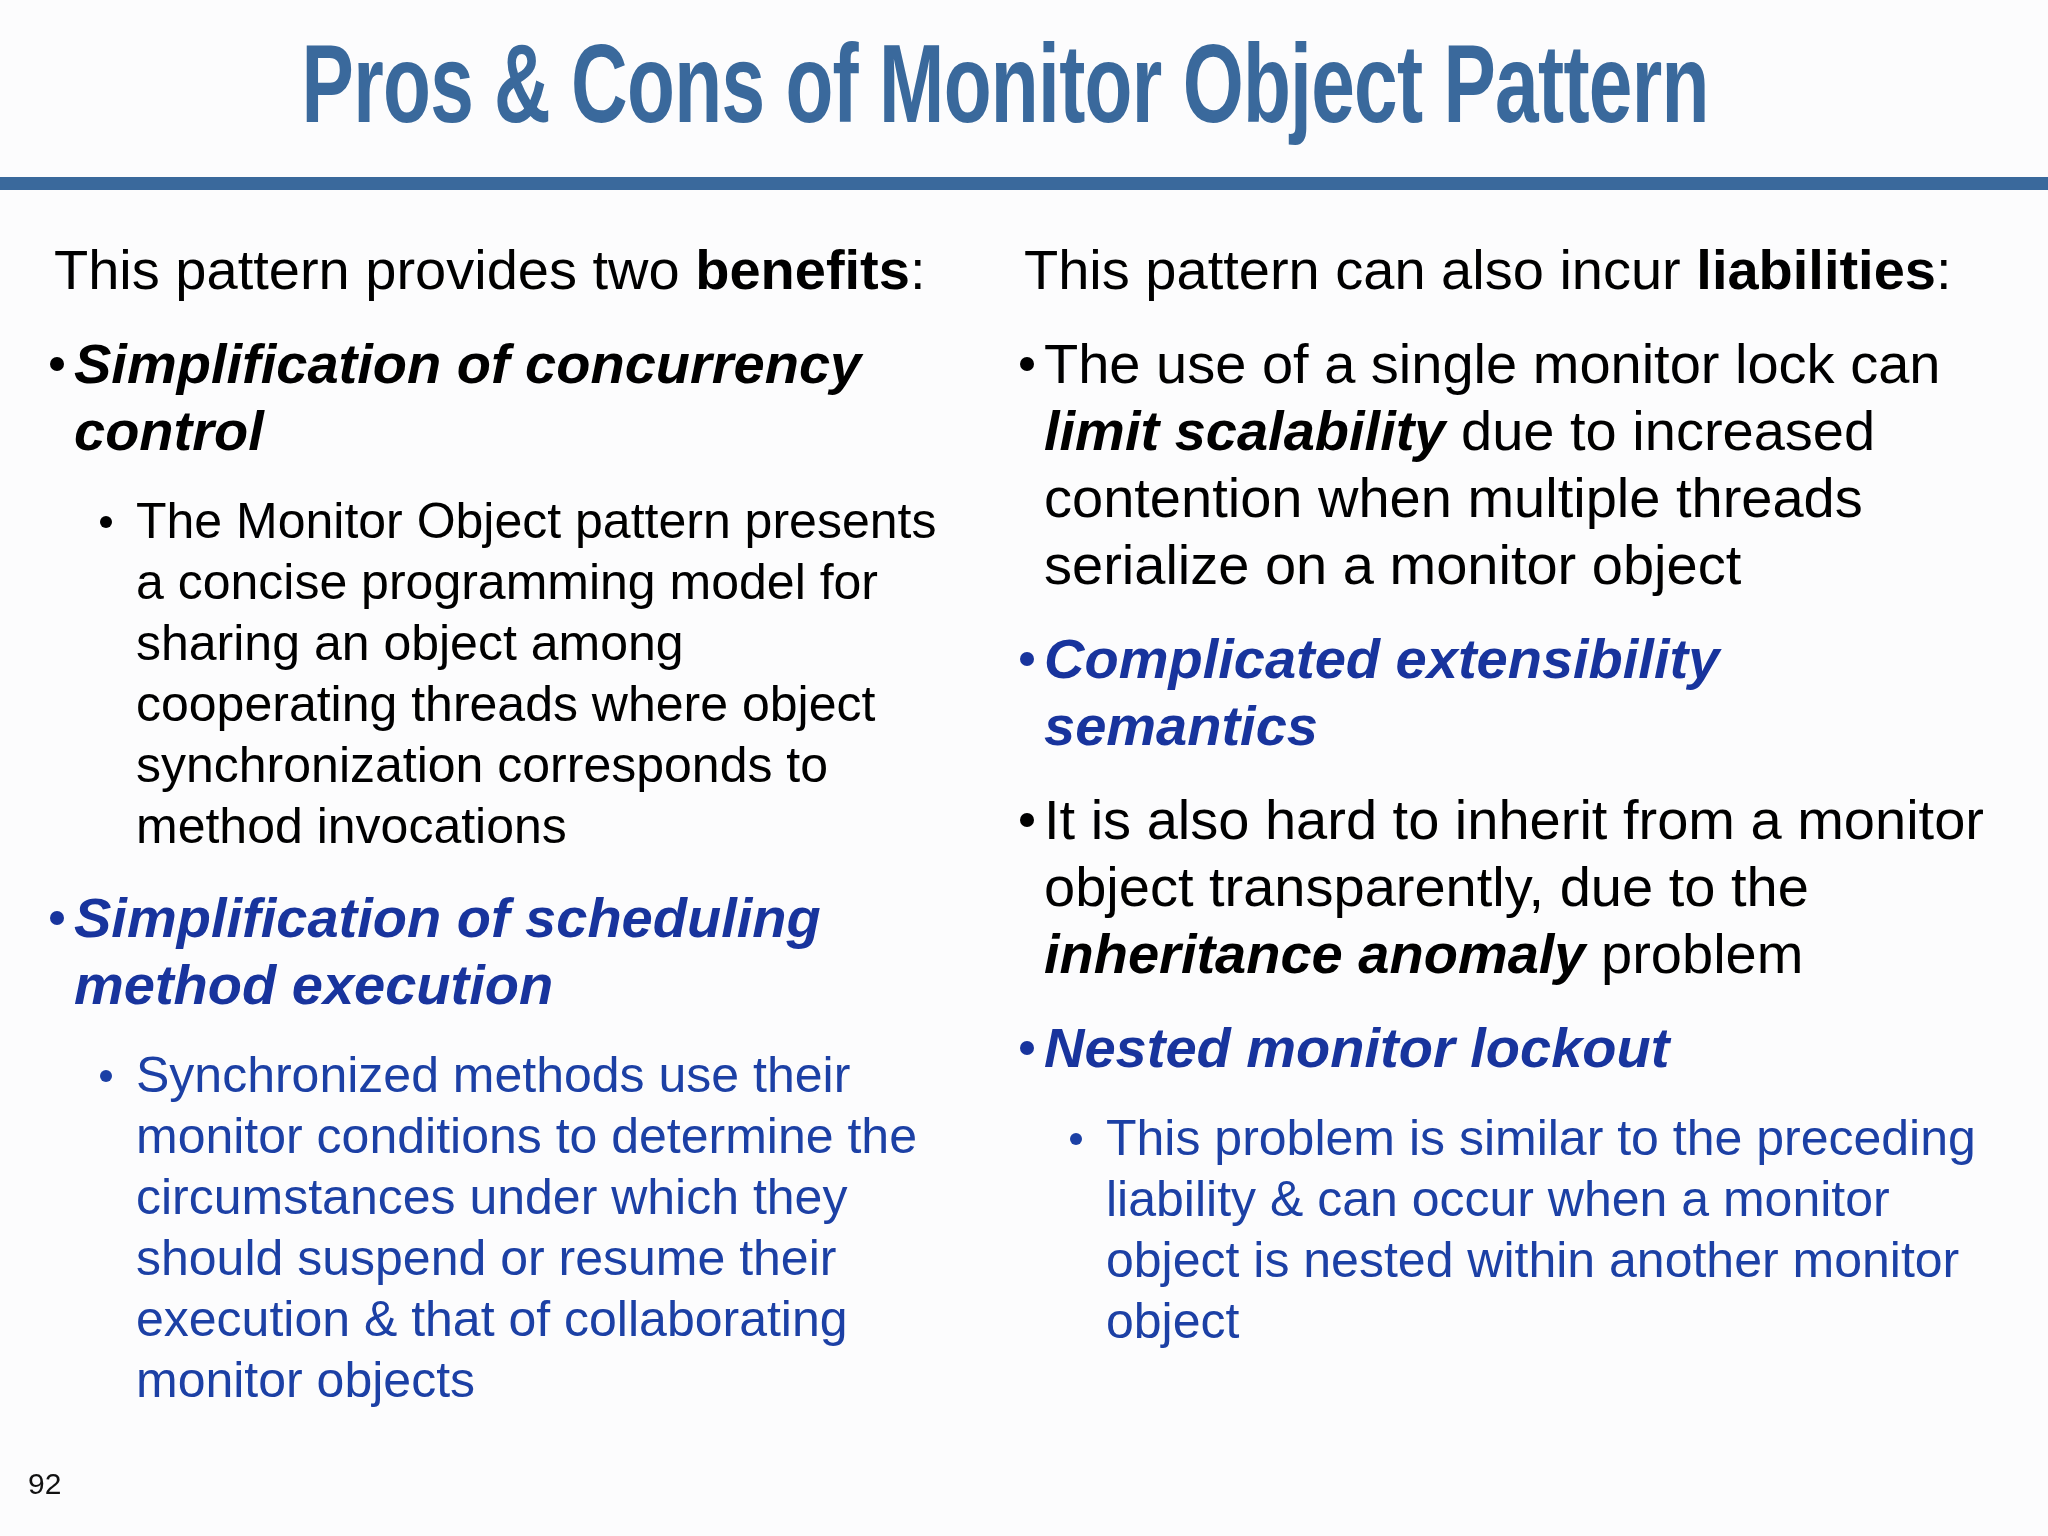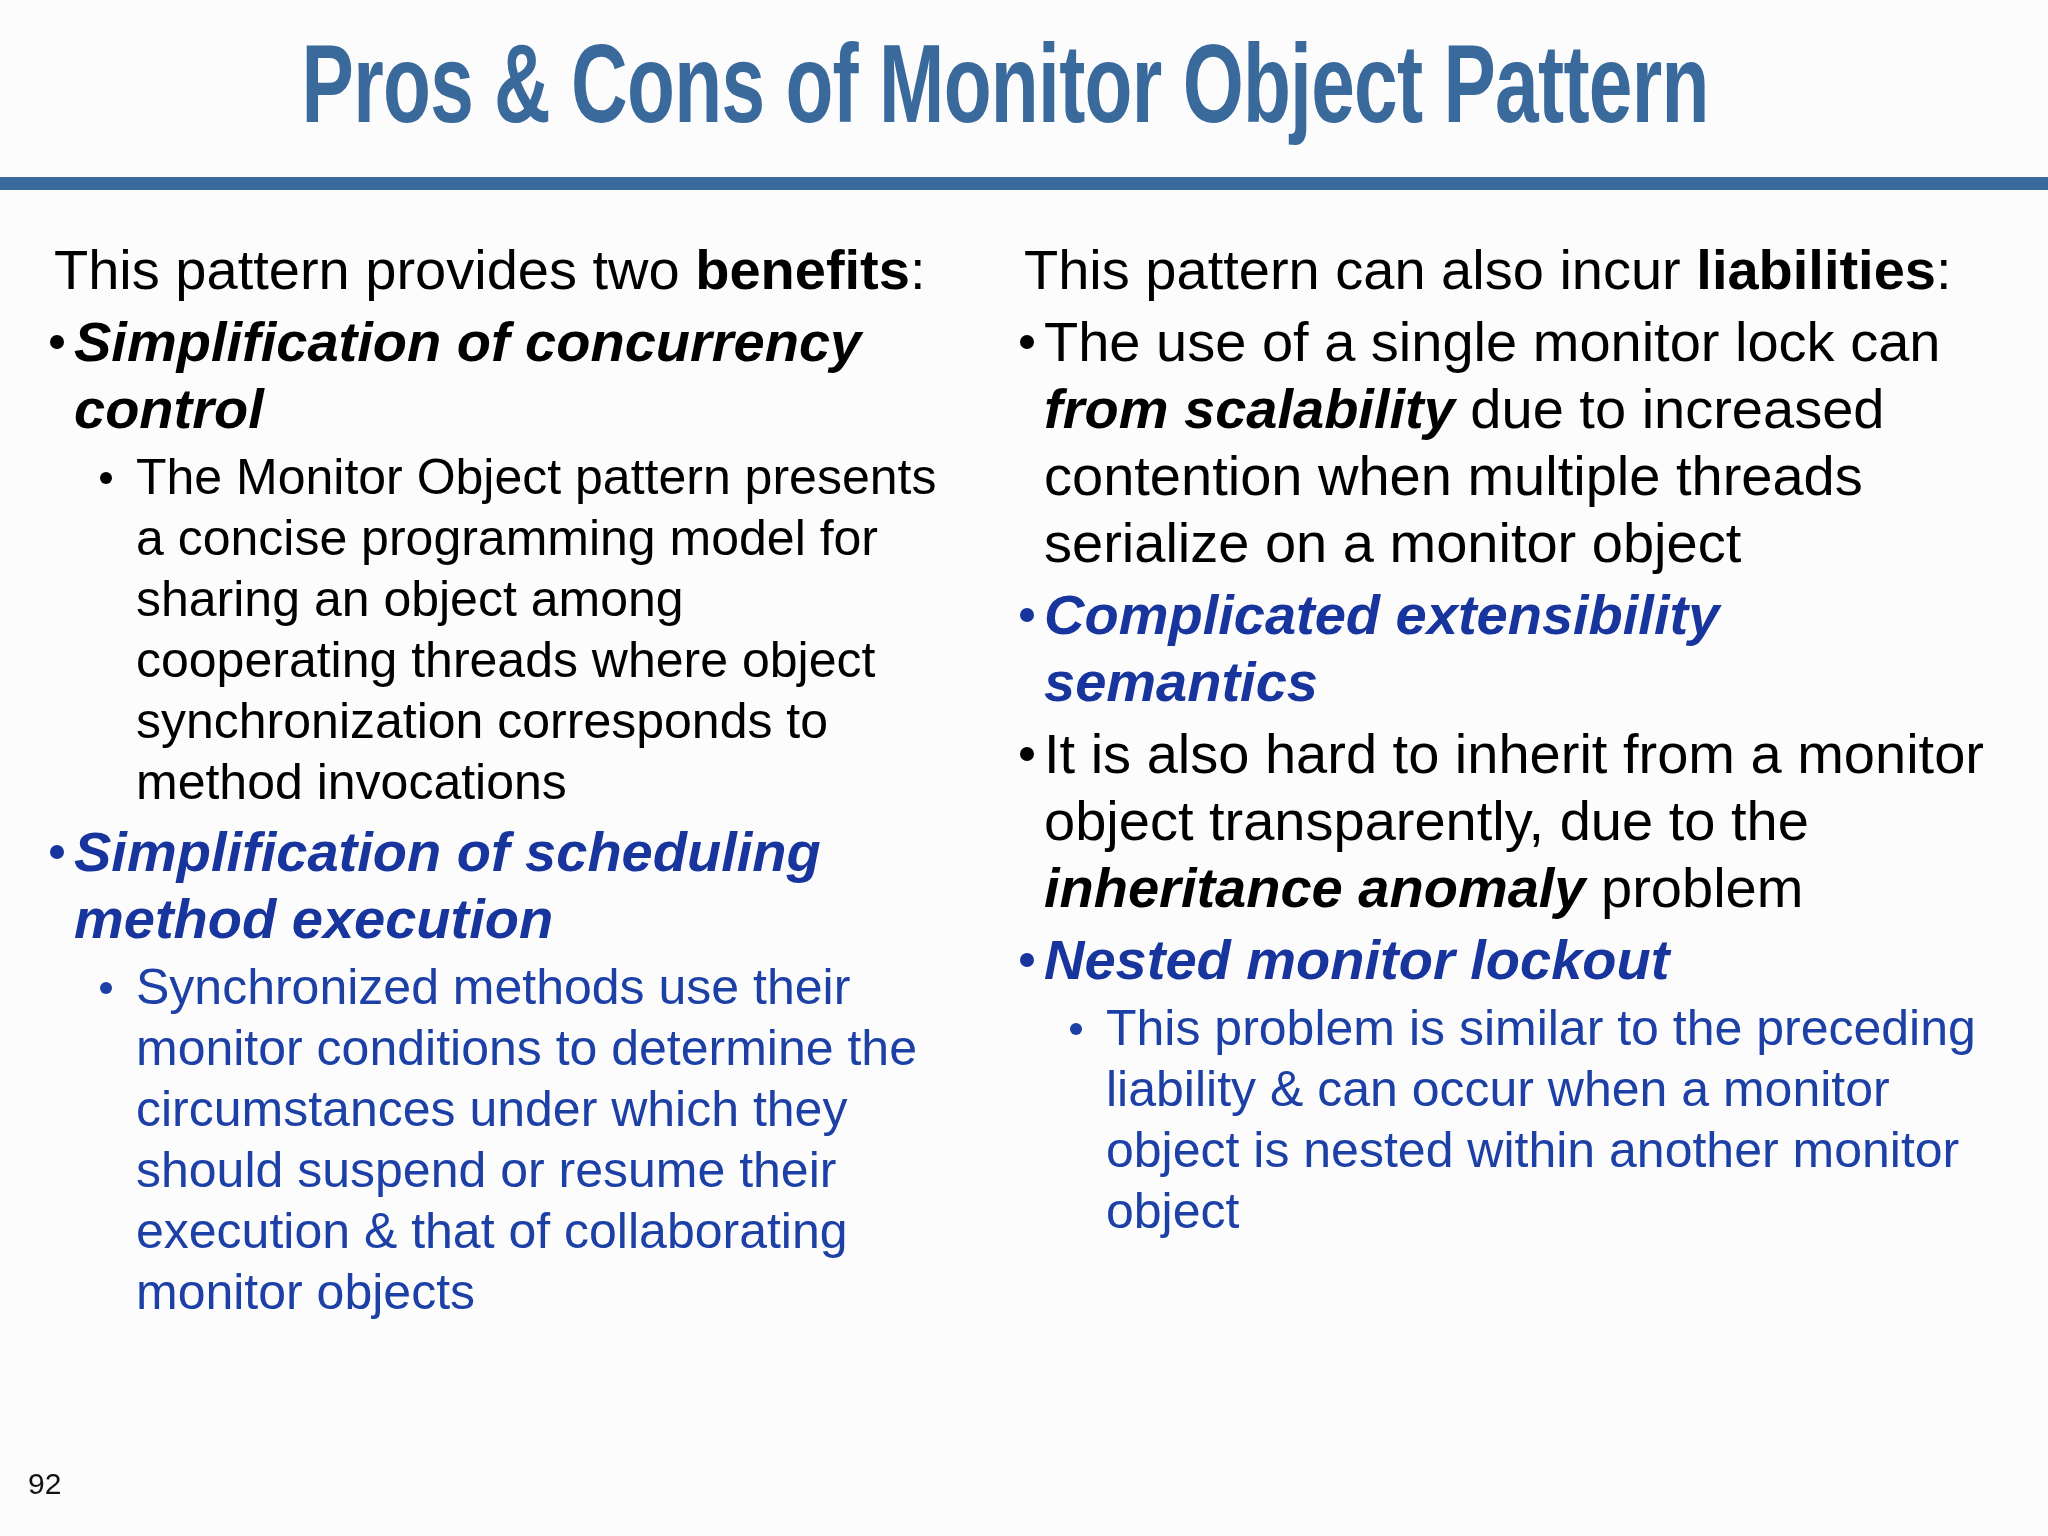--- a/index.html
+++ b/index.html
@@ -39,21 +39,21 @@
   }
   .main {
     position: absolute;
     top: 236px;
     left: 48px;
     display: flex;
   }
   .col-left  { width: 960px; margin-right: 10px; }
   .col-right { width: 1020px; }
 
-  .item { position: relative; margin-top: 5px; }
+  .item { position: relative; margin-top: 27px; }
   .item:first-child { margin-top: 0; }
 
   .lvl0 { padding-left: 6px;  font-size: 56px; line-height: 67px; }
   .lvl1 { padding-left: 26px; font-size: 56px; line-height: 67px; }
   .lvl2 { margin-left: 50px; padding-left: 38px; font-size: 50px; line-height: 61px; }
 
   .txt { white-space: pre-wrap; }
 
   .dot {
     position: absolute;
@@ -106,21 +106,21 @@
         <div class="item lvl2 c-navy2"><span class="dot"></span><span class="txt"><span>Synchronized methods use their
 monitor conditions to determine the
 circumstances under which they
 should suspend or resume their
 execution &amp; that of collaborating
 monitor objects</span></span></div>
       </div>
     <div class="col-right">
         <div class="item lvl0 c-black"><span class="txt"><span>This pattern can also incur </span><span class="b">liabilities</span><span>:</span></span></div>
         <div class="item lvl1 c-black"><span class="dot"></span><span class="txt"><span>The use of a single monitor lock can
-</span><span class="b i">from scalability</span><span> due to increased
+</span><span class="b i">limit scalability</span><span> due to increased
 contention when multiple threads
 serialize on a monitor object</span></span></div>
         <div class="item lvl1 c-navy b i"><span class="dot"></span><span class="txt"><span>Complicated extensibility
 semantics</span></span></div>
         <div class="item lvl1 c-black"><span class="dot"></span><span class="txt"><span>It is also hard to inherit from a monitor
 object transparently, due to the
 </span><span class="b i">inheritance anomaly</span><span> problem</span></span></div>
         <div class="item lvl1 c-navy b i"><span class="dot"></span><span class="txt"><span>Nested monitor lockout</span></span></div>
         <div class="item lvl2 c-navy2"><span class="dot"></span><span class="txt"><span>This problem is similar to the preceding
 liability &amp; can occur when a monitor

